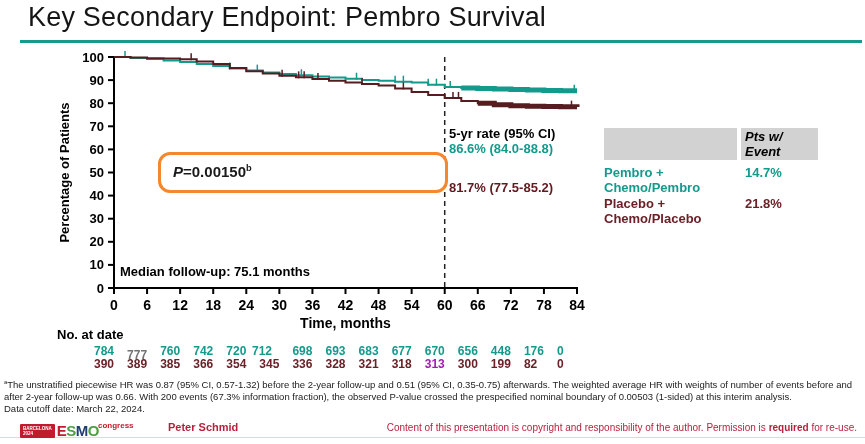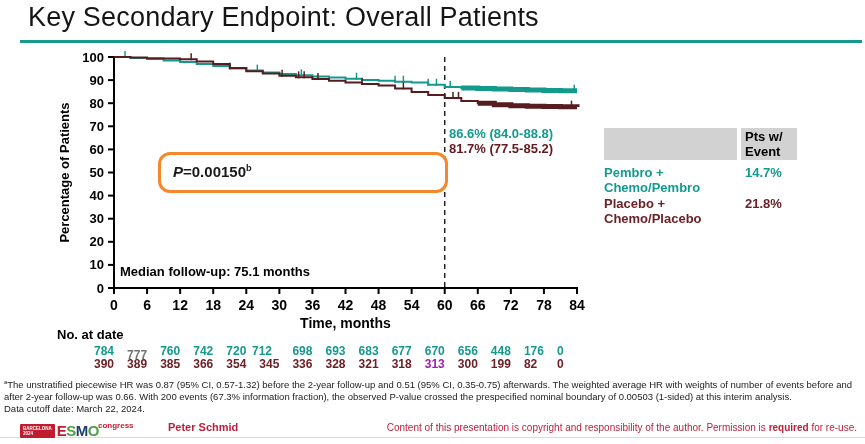--- a/index.html
+++ b/index.html
@@ -24,26 +24,26 @@
     padding:7px 12px 8px 12px;background:#fff;
     font-size:15px;font-weight:bold;color:#1a1a1a;line-height:1.35;
   }
   #hr-box sup,.sup{font-size:62%;vertical-align:super;line-height:0;}
 
   #median-note{left:120px;top:264px;font-size:13px;font-weight:bold;color:#000;}
 
   #fiveyr{left:449px;top:126px;font-size:13px;font-weight:bold;line-height:15px;white-space:nowrap;}
   #fiveyr .l1{color:#000;}
   #fiveyr .l2{color:#149a8d;}
-  #fiveyr .l3{color:#63191f;}
+  #fiveyr .l3{color:#63191f;margin-top:24px;}
 
   .legend-hdr{background:#d2d2d2;top:128px;height:32px;}
   #legend-hdr-blank{left:604px;width:133px;}
-  #legend-hdr-pts{left:741px;width:56px;font-size:13px;font-weight:bold;color:#000;
-    padding:1px 0 0 4px;box-sizing:border-box;line-height:15px;white-space:pre-line;}
+  #legend-hdr-pts{left:741px;width:77px;font-size:13px;font-weight:bold;color:#000;
+    padding:1px 0 0 4px;box-sizing:border-box;line-height:15px;white-space:pre-line;font-style:italic;}
   .legend-name{left:604px;font-size:13px;font-weight:bold;line-height:15px;white-space:pre-line;}
   .legend-val{left:745px;font-size:13px;font-weight:bold;}
   .teal-txt{color:#149a8d;}
   .maroon-txt{color:#6b2127;}
 
   #risk-label{left:57px;top:327px;font-size:13px;font-weight:bold;color:#000;}
   .risk-num{position:absolute;width:40px;text-align:left;font-size:12px;font-weight:bold;}
 
   #footnote{
     left:4px;top:379px;width:858px;font-size:9.5px;color:#222;line-height:1.28;
@@ -62,21 +62,21 @@
   #logo-esmo .m{color:#1f3e6e;} #logo-esmo .o{color:#4f9e45;}
   #logo-congress{font-size:8px;color:#c01b2e;font-weight:bold;position:relative;top:-8px;left:-1px;}
 
   #presenter{left:168px;top:421px;font-size:11px;font-weight:bold;color:#b81f3c;}
   #copyright{right:8px;top:422px;font-size:10px;color:#b81f3c;white-space:nowrap;}
   #copyright b{font-weight:bold;}
 </style>
 </head>
 <body>
 
-<div class="abs" id="slide-title">Key Secondary Endpoint: Overall Patients</div>
+<div class="abs" id="slide-title">Key Secondary Endpoint: Pembro Survival</div>
 <div class="abs" id="title-underline"></div>
 
 <svg class="abs" id="km-svg" width="550" height="290" viewBox="0 0 550 290">
     <line x1="389.7142857142857" y1="12" x2="389.7142857142857" y2="243" stroke="#222" stroke-width="1.5" stroke-dasharray="5,4"></line>
     <line x1="59" y1="11" x2="59" y2="244" stroke="#000" stroke-width="2"></line>
     <line x1="58" y1="243" x2="523" y2="243" stroke="#000" stroke-width="2"></line>
     <line x1="53" y1="243" x2="59" y2="243" stroke="#000" stroke-width="2"></line>
     <text x="49" y="247.5" text-anchor="end" font-size="13" font-weight="bold">0</text>
     <line x1="53" y1="219.9" x2="59" y2="219.9" stroke="#000" stroke-width="2"></line>
     <text x="49" y="224.4" text-anchor="end" font-size="13" font-weight="bold">10</text>
@@ -157,20 +157,21 @@
     <line x1="516.4880952380952" y1="55.665" x2="516.4880952380952" y2="62.665" stroke="#571c1f" stroke-width="1.5"></line>
   </svg>
 
 <div class="abs" id="hr-box">
   <div><i>P</i><span>=0.00150</span><sup>b</sup></div>
 </div>
 
 <div class="abs" id="median-note">Median follow-up: 75.1 months</div>
 
 <div class="abs" id="fiveyr">
+  <div class="l1">5-yr rate (95% CI)</div>
   <div class="l2">86.6% (84.0-88.8)</div>
   <div class="l3">81.7% (77.5-85.2)</div>
 </div>
 
 <div class="abs legend-hdr" id="legend-hdr-blank"></div>
 <div class="abs legend-hdr" id="legend-hdr-pts">Pts w/
 Event</div>
 <div class="abs legend-name teal-txt" style="top:165px;">Pembro +
 Chemo/Pembro</div>
 <div class="abs legend-val teal-txt" style="top:165px;">14.7%</div>

